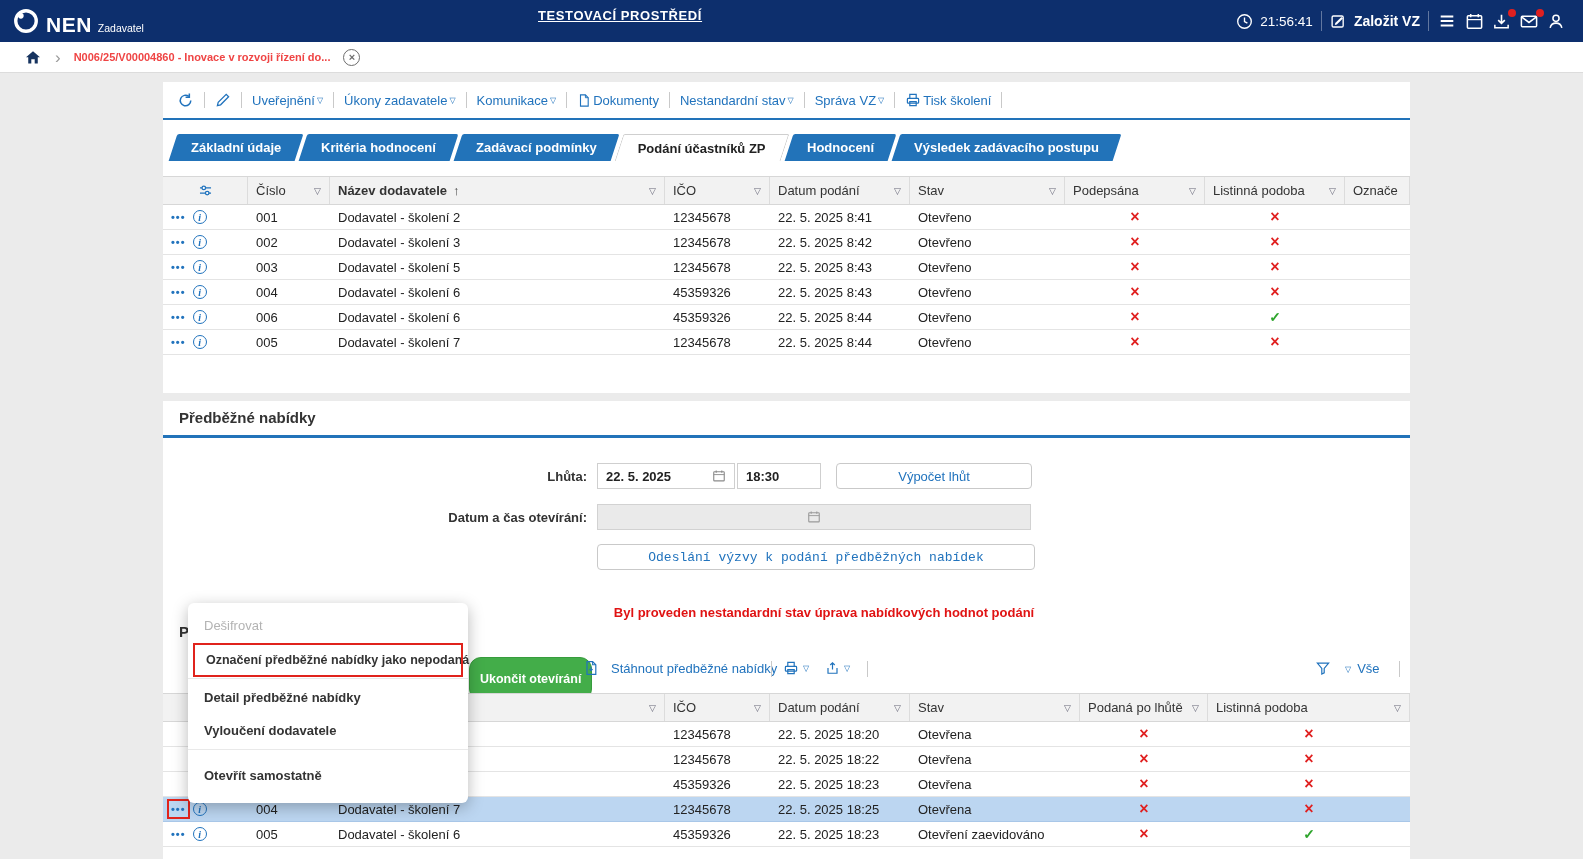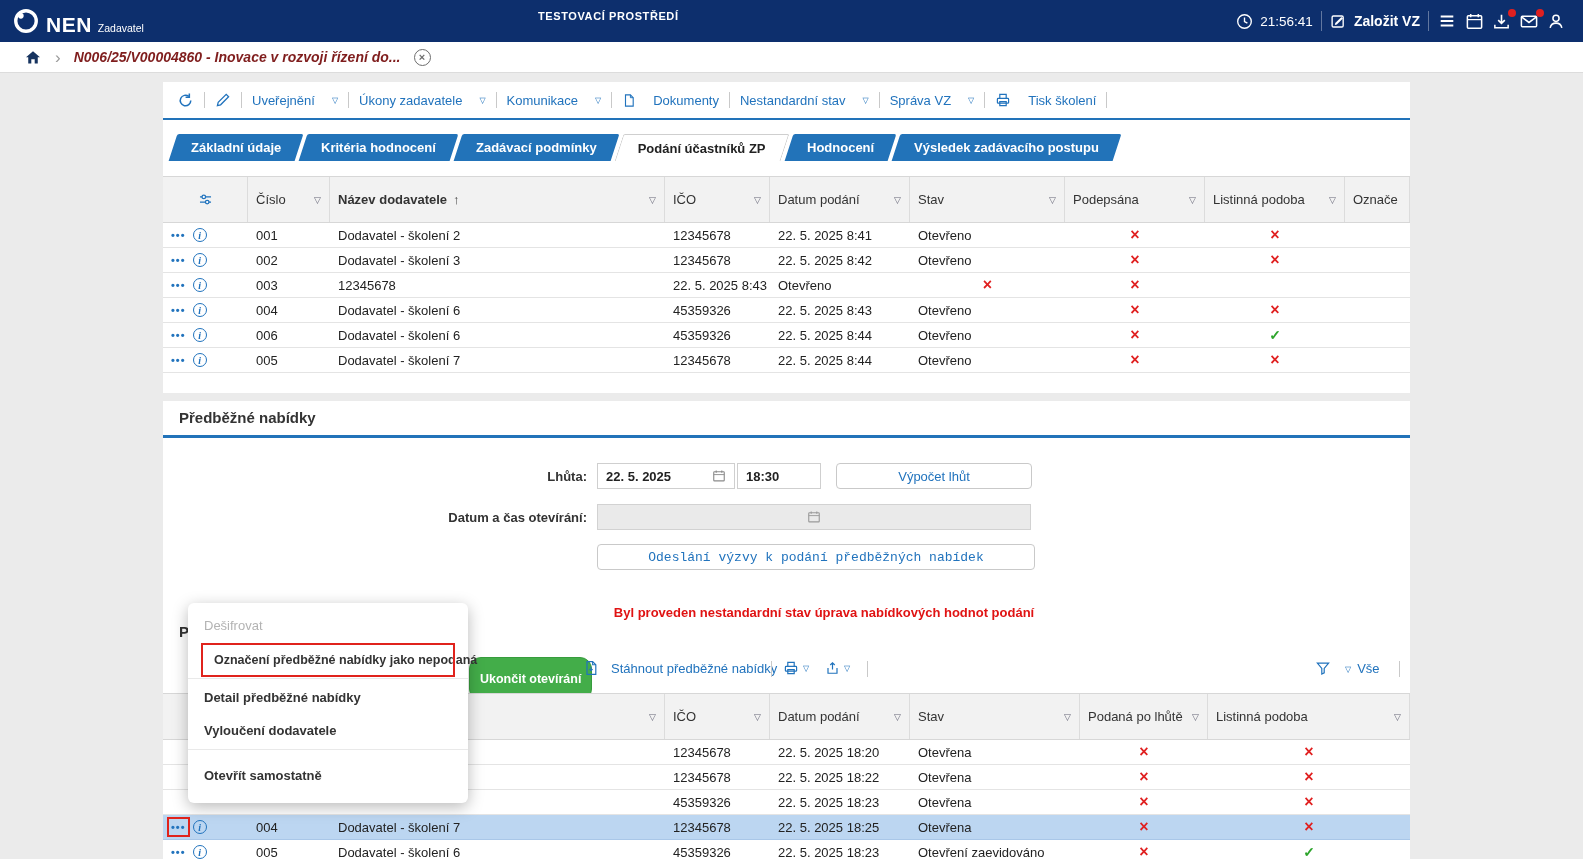--- a/index.html
+++ b/index.html
@@ -8,56 +8,56 @@
     font-family:"Liberation Sans", sans-serif;
     background:#ebebeb; position:relative; overflow:hidden; color:#222;
   }
   [data-interactable="true"]{ cursor:pointer; }
 
   
   .topbar{ position:absolute; top:0; left:0; right:0; height:42px; background:#0d2f6d; display:flex; align-items:center; z-index:10;}
   .logo-wrap{ display:flex; align-items:flex-end; padding-left:12px; color:#fff; gap:6px;}
   .nen{ font-size:21px; font-weight:700; letter-spacing:.5px; line-height:1;}
   .zad{ font-size:10.5px; margin-bottom:1px;}
-  .env-title{ position:absolute; left:538px; top:0; height:31px; display:flex; align-items:center; color:#fff; font-size:11px; font-weight:700; letter-spacing:.6px;}
+  .env-title{ position:absolute; left:538px; top:0; height:31px; display:flex; align-items:center; color:#fff; font-size:13px; font-weight:700; letter-spacing:.6px;text-decoration:underline;}
   .top-right{ position:absolute; right:0; top:0; height:42px; display:flex; align-items:center; gap:8px; padding-right:18px;}
   .tsep{ width:1px; height:20px; background:rgba(255,255,255,.35);}
   .titem{ display:flex; align-items:center; gap:7px; color:#fff; font-size:13.5px;}
   .titem.bold{ font-weight:700; font-size:14px;}
   .ibtn{ position:relative; display:flex; align-items:center;}
   .badge{ position:absolute; top:-3px; right:-5px; width:8px; height:8px; border-radius:50%; background:#e02020;}
 
   
   .crumbbar{ position:absolute; top:42px; left:0; right:0; height:31px; background:#fff; border-bottom:1px solid #dcdcdc; display:flex; align-items:center; gap:13px; padding-left:24px;}
   .chev{ color:#9a9a9a; font-size:17px; line-height:1;}
-  .crumb-label{ font-size:14px; font-weight:700; color:#7f1d1d;font-style:italic;}
+  .crumb-label{ font-size:11px; font-weight:700; color:#ef4444;}
   .crumb-close{ width:17px; height:17px; border:1.5px solid #6d6d6d; border-radius:50%; color:#6d6d6d; font-size:11px; line-height:1; display:flex; align-items:center; justify-content:center; font-weight:700;}
 
   
   .card1{ position:absolute; left:163px; top:82px; width:1247px; height:311px; background:#fff;}
   .card2{ position:absolute; left:163px; top:401px; width:1247px; height:458px; background:#fff;}
 
   
   .rtoolbar{ position:absolute; top:0; left:0; right:0; height:38px; display:flex; align-items:center; gap:10px; padding:0 14px; border-bottom:2px solid #2273b9;}
-  .tb-item{ display:flex; align-items:center; gap:17px; color:#2173bd; font-size:13px; white-space:nowrap;}
+  .tb-item{ display:flex; align-items:center; gap:2px; color:#2173bd; font-size:13px; white-space:nowrap;}
   .sep{ width:1px; height:16px; background:#c9c9c9;}
   .dd{ font-size:8px; color:#2173bd; margin-top:1px;}
 
   
   .tabs{ position:absolute; top:52px; left:10px; display:flex; gap:4px;}
   .tab{ height:27px; padding:0 18px; background:#2273b9; color:#fff; font-weight:700; font-size:13px; display:flex; align-items:center; transform:skewX(-18deg); border-radius:2px 2px 0 0;}
   .tab-in{ transform:skewX(18deg); white-space:nowrap;}
   .tab.active{ background:#fff; color:#222; border:1px solid #cfcfcf; border-bottom:none;}
 
   
   .tgrid{ display:grid;}
   .t1{ grid-template-columns:85px 82px 335px 105px 140px 155px 140px 140px minmax(0,1fr);}
   .t2{ grid-template-columns:85px 82px 335px 105px 140px 170px 128px minmax(0,1fr);}
   .twrap1{ position:absolute; top:94px; left:0; right:0;}
-  .thead{ background:#f2f2f2; border-top:1px solid #d7d7d7; border-bottom:1px solid #d7d7d7; height:47px;}
+  .thead{ background:#f2f2f2; border-top:1px solid #d7d7d7; border-bottom:1px solid #d7d7d7; height:29px;}
   .th{ display:flex; align-items:center; justify-content:space-between; padding:0 8px; border-right:1px solid #dcdcdc; font-size:13px; color:#333; overflow:hidden; white-space:nowrap;}
   .th .lab{ overflow:hidden;}
   .hl-label{ font-weight:700; display:flex; align-items:center; gap:6px;}
   .sort{ color:#444; font-weight:700; font-size:13px;}
   .filt{ font-size:9px; color:#667; flex:none; margin-left:4px;}
   .trow{ height:25px; border-bottom:1px solid #e4e4e4;}
   .trow.sel{ background:#bcd6f1; border-bottom-color:#a9c7e8;}
   .td{ display:flex; align-items:center; padding:0 8px; font-size:13px; color:#222; overflow:hidden; white-space:nowrap;}
   .td.c{ justify-content:center;}
   .mk{ font-weight:700; font-size:16px; line-height:1;}
@@ -86,21 +86,21 @@
   .tb2 .sep{ position:absolute; top:4px;}
   .tb2-ic{ position:absolute; top:3px; display:flex; align-items:center; gap:4px; color:#2173bd;}
   .vse{ position:absolute; top:4px; display:flex; align-items:center; gap:6px; color:#2173bd; font-size:13px;}
 
   .twrap2{ position:absolute; top:292px; left:0; right:0;}
 
   
   .ctxmenu{ position:absolute; left:188px; top:603px; width:280px; background:#fff; border-radius:6px; box-shadow:0 4px 16px rgba(0,0,0,.28); z-index:50; padding:6px 0 10px;}
   .ci{ padding:9px 16px; font-size:13px; font-weight:700; color:#333; white-space:nowrap;}
   .ci.disabled{ color:#b3b3b3; font-weight:400;}
-  .ci.hl{ outline:2px solid #e0231c; outline-offset:-1px; margin:2px 14px 1px; padding:9px 12px; font-size:12.5px;}
+  .ci.hl{ outline:2px solid #e0231c; outline-offset:-1px; margin:2px 6px 1px; padding:9px 12px; font-size:12.5px;}
   .csep{ height:1px; background:#e9e9e9; margin:2px 0;}
   .ci.last{ padding-top:16px; padding-bottom:10px;}
   svg{ display:block; flex:none;}
 </style>
 </head>
 <body>
 
 <div class="topbar" data-interactable="false">
   <div class="logo-wrap" data-interactable="true">
     <span data-interactable="false">
@@ -343,20 +343,21 @@
             <span class="mk x">×</span>
           </div>
           <div class="td" data-interactable="false"></div>
         </div>
         <div class="trow tgrid t1" data-interactable="true">
           <div class="td" data-interactable="false">
             <span class="dots" data-interactable="true">•••</span>
             <span class="info" data-interactable="true">i</span>
           </div>
           <div class="td" data-interactable="false">003</div>
+          <div class="td" data-interactable="false">Dodavatel - školení 5</div>
           <div class="td" data-interactable="false">12345678</div>
           <div class="td" data-interactable="false">22. 5. 2025 8:43</div>
           <div class="td" data-interactable="false">Otevřeno</div>
           <div class="td c" data-interactable="false">
             <span class="mk x">×</span>
           </div>
           <div class="td c" data-interactable="false">
             <span class="mk x">×</span>
           </div>
           <div class="td" data-interactable="false"></div>

